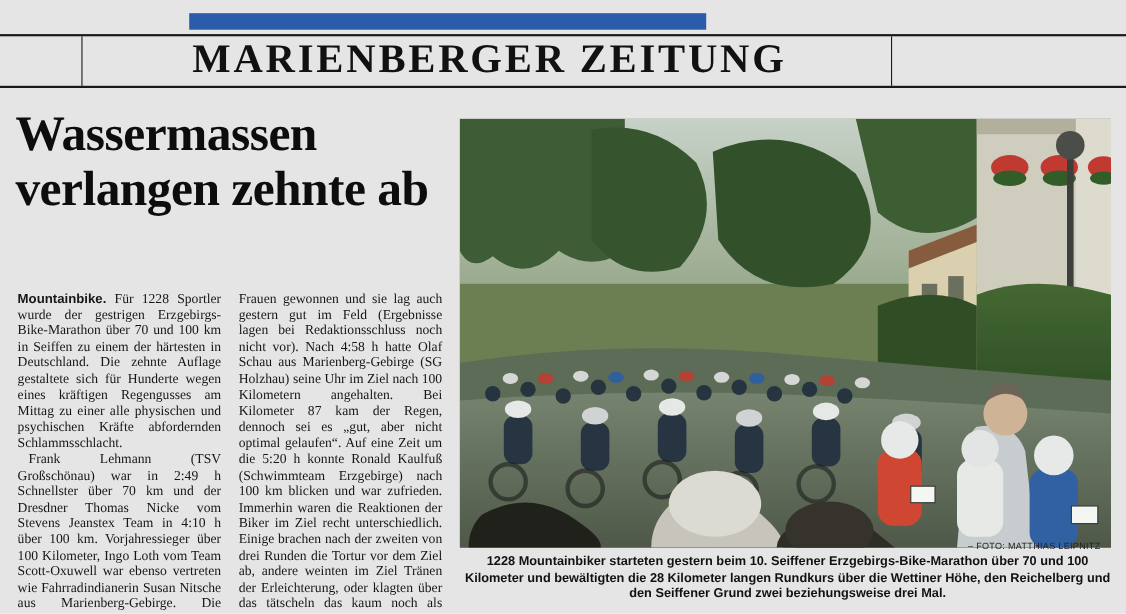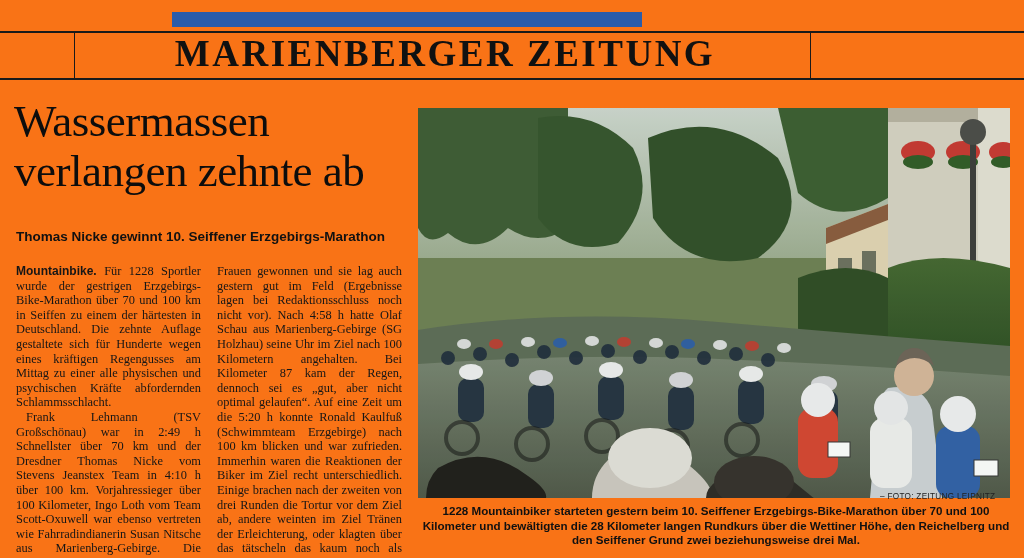--- a/index.html
+++ b/index.html
@@ -11,21 +11,21 @@
     height: 558px;
     background: #ffffff;
     font-family: "Liberation Serif", serif;
     color: #111111;
     overflow: hidden;
   }
   .page {
     position: relative;
     width: 1024px;
     height: 558px;
-    background: #f97316;
+    background: #e5e5e5;
   }
 
   
   .masthead {
     position: absolute;
     left: 0; top: 0;
     width: 1024px;
     height: 86px;
   }
   .blue-bar {
@@ -87,21 +87,21 @@
     white-space: nowrap;
   }
 
   
   .headline {
     position: absolute;
     left: 14px;
     top: 96px;
     width: 400px;
     font-family: "Liberation Serif", serif;
-    font-weight: normal;
+    font-weight: bold;
     font-size: 45px;
     line-height: 50px;
     letter-spacing: -0.5px;
     color: #0d0d0d;
   }
   .subhead {
     position: absolute;
     left: 16px;
     top: 228px;
     width: 400px;
@@ -178,21 +178,20 @@
     <div class="rule-bottom"></div>
     <div class="vline v1"></div>
     <div class="vline v2"></div>
     <div class="paper-title">MARIENBERGER ZEITUNG</div>
   </div>
 
   <div class="headline">
     <div>Wassermassen</div>
     <div>verlangen zehnte ab</div>
   </div>
-  <div class="subhead">Thomas Nicke gewinnt 10. Seiffener Erzgebirgs-Marathon</div>
 
   <div class="col col-1">
     <p><span class="lead">Mountainbike.</span><span> Für 1228 Sportler wurde der gestrigen Erzgebirgs-Bike-Marathon über 70 und 100 km in Seiffen zu einem der härtesten in Deutschland. Die zehnte Auflage gestaltete sich für Hunderte wegen eines kräftigen Regengusses am Mittag zu einer alle physischen und psychischen Kräfte abfordernden Schlammsschlacht.</span></p>
     <p class="indent">Frank Lehmann (TSV Großschönau) war in 2:49 h Schnellster über 70 km und der Dresdner Thomas Nicke vom Stevens Jeanstex Team in 4:10 h über 100 km. Vorjahressieger über 100 Kilometer, Ingo Loth vom Team Scott-Oxuwell war ebenso vertreten wie Fahrradindianerin Susan Nitsche aus Marienberg-Gebirge. Die Fichkona-Fahrerin hatte schon einmal den Seiffener Marathon bei den</p>
   </div>
 
   <div class="col col-2">
     <p>Frauen gewonnen und sie lag auch gestern gut im Feld (Ergebnisse lagen bei Redaktionsschluss noch nicht vor). Nach 4:58 h hatte Olaf Schau aus Marienberg-Gebirge (SG Holzhau) seine Uhr im Ziel nach 100 Kilometern angehalten. Bei Kilometer 87 kam der Regen, dennoch sei es „gut, aber nicht optimal gelaufen“. Auf eine Zeit um die 5:20 h konnte Ronald Kaulfuß (Schwimmteam Erzgebirge) nach 100 km blicken und war zufrieden. Immerhin waren die Reaktionen der Biker im Ziel recht unterschiedlich. Einige brachen nach der zweiten von drei Runden die Tortur vor dem Ziel ab, andere weinten im Ziel Tränen der Erleichterung, oder klagten über das tätscheln das kaum noch als solches erkennbare Bike. (LE)</p>
   </div>
 
@@ -337,16 +336,16 @@
       <path d="M190 352 q42 -22 82 6 q24 20 22 32 H174 q0 -22 16 -38 z" fill="#cfcac2"></path>
       <ellipse cx="232" cy="350" rx="42" ry="30" fill="#e5e2dc"></ellipse>
       <path d="M300 372 q40 -26 76 2 q22 18 20 16 H288 q0 -10 12 -18 z" fill="#2b2723"></path>
       <ellipse cx="336" cy="374" rx="40" ry="26" fill="#332e29"></ellipse>
       <path d="M20 360 q46 -26 90 8 q20 14 18 22 H8 q0 -18 12 -30 z" fill="#1d1a17"></path>
 
       <rect x="0" y="0" width="592" height="390" fill="#6a7a60" opacity="0.07"></rect>
     </svg>
   </div>
 
-  <div class="credit">– FOTO: ZEITUNG LEIPNITZ</div>
+  <div class="credit">– FOTO: MATTHIAS LEIPNITZ</div>
   <div class="caption">1228 Mountainbiker starteten gestern beim 10. Seiffener Erzgebirgs-Bike-Marathon über 70 und 100 Kilometer und bewältigten die 28 Kilometer langen Rundkurs über die Wettiner Höhe, den Reichelberg und den Seiffener Grund zwei beziehungsweise drei Mal.</div>
 
 </div>
 
 </body></html>

